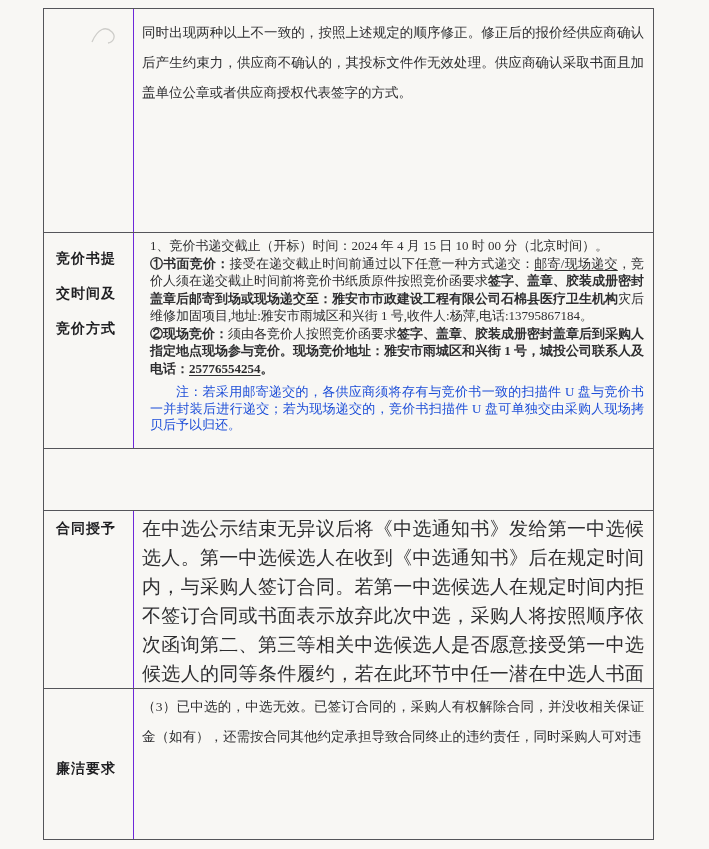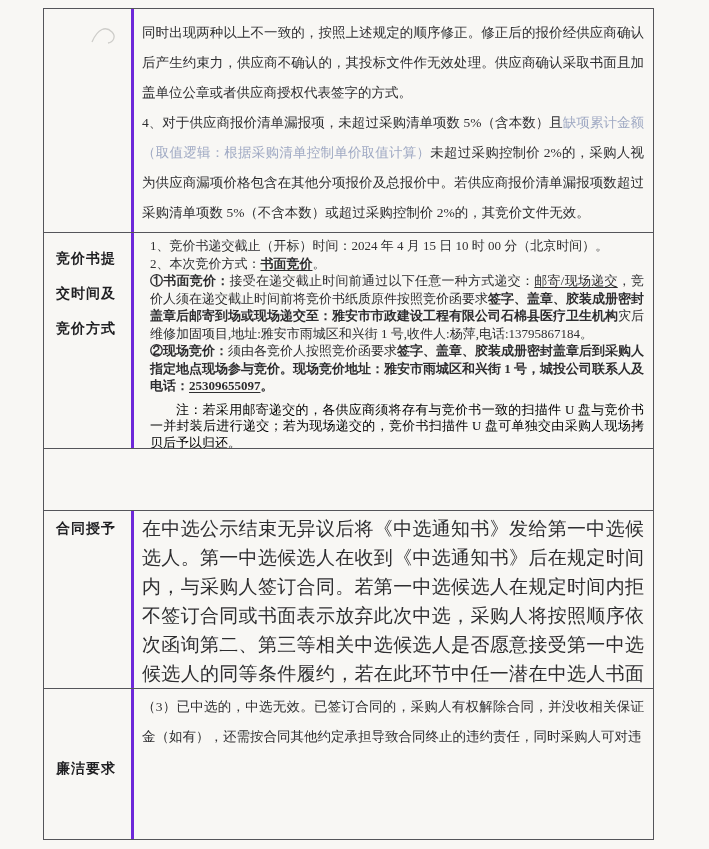--- a/index.html
+++ b/index.html
@@ -17,70 +17,68 @@
     background:transparent;
   }
   .row { display:grid; grid-template-columns:90px 1fr; overflow:hidden; }
   .row + .row { border-top:1px solid #55555a; }
   .r1 { height:223px; }
   .r2 { height:216px; }
   .r3 { height:62px; }
   .r4 { height:178px; }
   .r5 { height:151px; }
   .hcell {
-    border-right:3px solid #6d28d9;
+    border-right:1px solid #6d28d9;
     font-weight:bold; font-size:14px; color:#1f1f22;
     padding:0 6px 0 12px; letter-spacing:1px;
   }
   .hcell.multi { padding-top:8px; line-height:35px; }
   .hcell.center { display:flex; align-items:center; }
   .hcell.top { padding-top:9px; }
   .hcell.low { padding-top:71px; }
   .ccell {
     padding:0 9px 0 8px;
     text-align:justify; text-justify:inter-ideograph;
     overflow:hidden;
   }
   .c1 { font-size:13.5px; line-height:30px; padding-top:9px; }
   .c2 { font-size:13px;   line-height:17.5px; padding-top:4px;margin-left:8px; }
   .c3 { font-size:13.5px; line-height:30px; padding-top:1px; }
   .c4 { font-size:19px;   line-height:29px; padding-top:3px; }
   .c5 { font-size:13.5px; line-height:30px; padding-top:3px; }
   .b { font-weight:bold; }
   .u { text-decoration:underline; text-underline-offset:2px; }
   .blue { color:#9fa9c3; }
-  .note { color:#000000; margin-top:7px; line-height:16.5px; text-indent:2em; }
+  .note { color:#1d4ed8; margin-top:7px; line-height:16.5px; text-indent:2em; }
   .pencil { position:absolute; left:88px; top:20px; opacity:.45; }
 </style>
 </head>
 <body>
 
 <div class="page">
 
   <svg class="pencil" width="34" height="30" viewBox="0 0 34 30">
     <path d="M4 22 C 10 8, 18 6, 24 12 C 28 16, 26 22, 20 23" fill="none" stroke="#9a9a96" stroke-width="1.3"></path>
   </svg>
 
   <div class="doc-table">
 
     <div class="row r1">
       <div class="hcell"></div>
       <div class="ccell c1">
         <p><span>同时出现两种以上不一致的，按照上述规定的顺序修正。修正后的报价经供应商确认后产生约束力，供应商不确认的，其投标文件作无效处理。供应商确认采取书面且加盖单位公章或者供应商授权代表签字的方式。</span></p>
-        <p><span>4、对于供应商报价清单漏报项，未超过采购清单项数 5%（含本数）且</span><span class="blue">缺项累计金额（取值逻辑：根据采购清单控制单价取值计算）</span><span>未超过采购控制价 2%的，采购人视为供应商漏项价格包含在其他分项报价及总报价中。若供应商报价清单漏报项数超过采购清单项数 5%（不含本数）或超过采购控制价 2%的，其竞价文件无效。</span></p>
       </div>
     </div>
 
     <div class="row r2">
       <div class="hcell multi"><span>竞价书提交时间及竞价方式</span></div>
       <div class="ccell c2">
         <p><span>1、竞价书递交截止（开标）时间：2024 年 4 月 15 日 10 时 00 分（北京时间）。</span></p>
-        <p><span>2、本次竞价方式：</span><span class="b u">书面竞价</span><span>。</span></p>
         <p><span class="b">①书面竞价：</span><span>接受在递交截止时间前通过以下任意一种方式递交：</span><span class="u">邮寄/现场递交</span><span>，竞价人须在递交截止时间前将竞价书纸质原件按照竞价函要求</span><span class="b">签字、盖章、胶装成册密封盖章后邮寄到场或现场递交至：雅安市市政建设工程有限公司石棉县医疗卫生机构</span><span>灾后维修加固项目,地址:雅安市雨城区和兴街 1 号,收件人:杨萍,电话:13795867184。</span></p>
-        <p><span class="b">②现场竞价：</span><span>须由各竞价人按照竞价函要求</span><span class="b">签字、盖章、胶装成册密封盖章后到采购人指定地点现场参与竞价。现场竞价地址：雅安市雨城区和兴街 1 号，城投公司联系人及电话：</span><span class="b u">25309655097</span><span class="b">。</span></p>
+        <p><span class="b">②现场竞价：</span><span>须由各竞价人按照竞价函要求</span><span class="b">签字、盖章、胶装成册密封盖章后到采购人指定地点现场参与竞价。现场竞价地址：雅安市雨城区和兴街 1 号，城投公司联系人及电话：</span><span class="b u">25776554254</span><span class="b">。</span></p>
         <p class="note"><span>注：若采用邮寄递交的，各供应商须将存有与竞价书一致的扫描件 U 盘与竞价书一并封装后进行递交；若为现场递交的，竞价书扫描件 U 盘可单独交由采购人现场拷贝后予以归还。</span></p>
       </div>
     </div>
 
     <div class="row r3">
     </div>
 
     <div class="row r4">
       <div class="hcell top"><span>合同授予</span></div>
       <div class="ccell c4">

